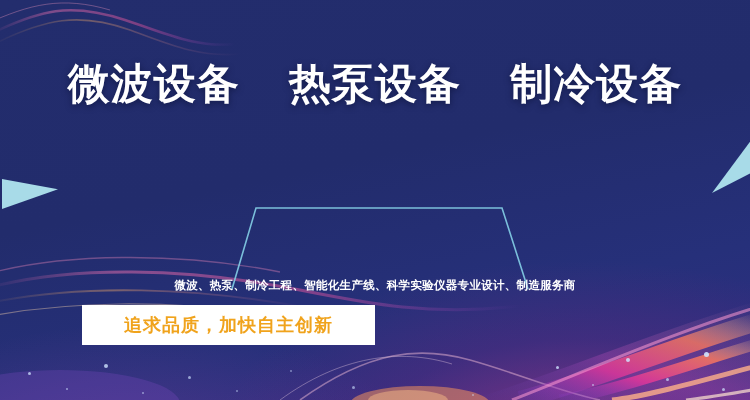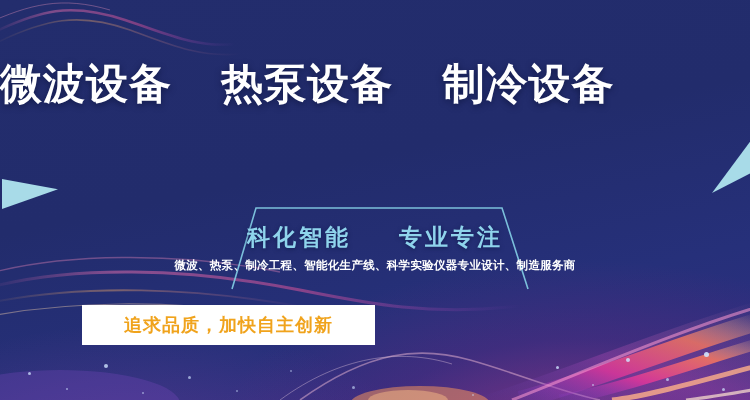--- a/index.html
+++ b/index.html
@@ -31,21 +31,21 @@
   .tri-left  { left:2px;  top:179px; width:56px; height:30px;
                background:#a8dbe8;
                clip-path:polygon(0% 0%, 100% 34%, 0% 100%); }
   .tri-right { left:712px; top:139px; width:40px; height:54px;
                background:#a8dbe8;
                clip-path:polygon(100% 0%, 100% 62%, 0% 100%); }
 
   
   .headline {
     position:absolute; left:0; right:0; top:62px;
-    text-align:left; color:#ffffff;
+    text-align:center; color:#ffffff;
     font-weight:bold; line-height:1.04;
     letter-spacing:1px;
     text-shadow:0 2px 6px rgba(8,12,45,.55);
   }
   .headline .line { font-size:42px; white-space:nowrap; }
   .headline .line + .line { margin-top:12px; }
   .headline .gap { display:inline-block; width:18px; }
 
   
   .trapezoid {
@@ -57,21 +57,21 @@
   .slogan {
     position:absolute; left:0; right:0; top:222px;
     text-align:center; color:#8fd4ec;
     font-size:23px; font-weight:bold; letter-spacing:3px;
     white-space:nowrap;
     text-shadow:0 1px 4px rgba(10,20,60,.6);
   }
   .slogan .gap { display:inline-block; width:26px; }
 
   .subcopy {
-    position:absolute; left:0; right:0; top:258px;
+    position:absolute; left:0; right:0; top:278px;
     text-align:center; color:#ffffff;
     font-size:11.5px; font-weight:bold; letter-spacing:.3px;
     white-space:nowrap;
   }
 
   
   .bars {
     position:absolute; left:82px; top:305px;
     width:586px; height:40px; display:flex;
   }
@@ -170,25 +170,20 @@
       <span>制冷设备</span>
     </div>
   </div>
 
   <div class="trapezoid">
     <svg width="420" height="84" viewBox="0 0 420 84" xmlns="http://www.w3.org/2000/svg">
       <path d="M64,83 L88,2 L334,2 L360,83" fill="none" stroke="#7fc7e0" stroke-width="1.6" opacity=".95"></path>
     </svg>
   </div>
 
-  <div class="slogan">
-    <span>科化智能</span>
-    <span class="gap"></span>
-    <span>专业专注</span>
-  </div>
 
   <div class="subcopy">微波、热泵、制冷工程、智能化生产线、科学实验仪器专业设计、制造服务商</div>
 
   <div class="bars">
     <div class="bar bar-left">追求品质，加快自主创新</div>
   </div>
 
 </div>
 
 </body></html>

